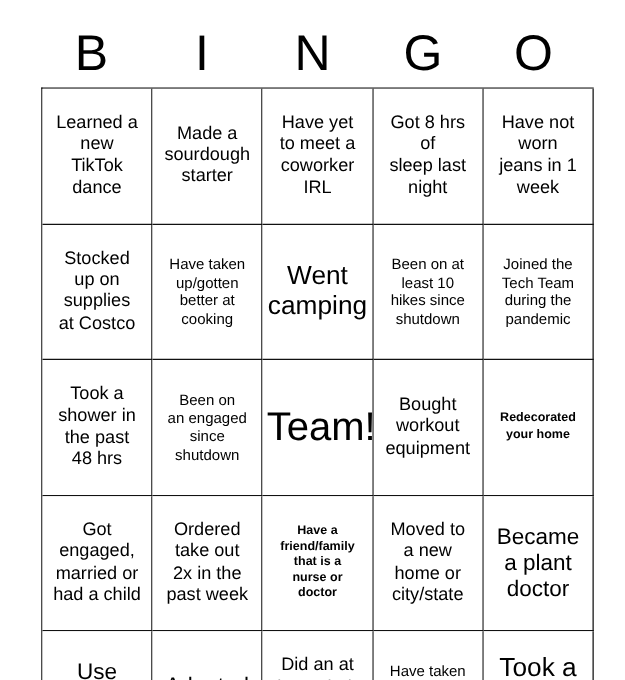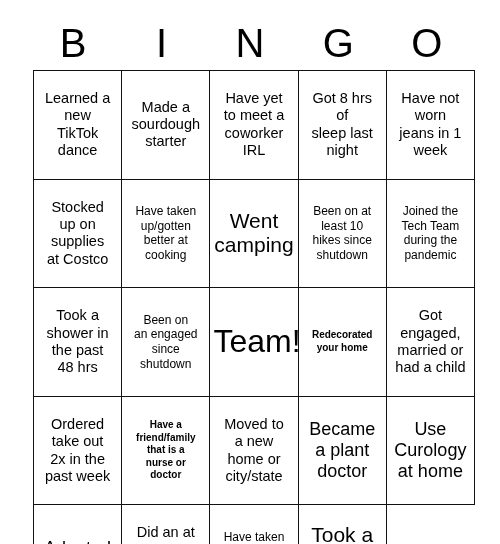--- a/index.html
+++ b/index.html
@@ -167,20 +167,25 @@
       <div class="bingo-cell">
         <span class="cell-text fs-sm">Been on
 an engaged
 since
 shutdown</span>
       </div>
       <div class="bingo-cell">
         <span class="cell-text fs-free">Team!</span>
       </div>
       <div class="bingo-cell">
+        <span class="cell-text fs-md">Bought
+workout
+equipment</span>
+      </div>
+      <div class="bingo-cell">
         <span class="cell-text fs-xs">Redecorated
 your home</span>
       </div>
       <div class="bingo-cell">
         <span class="cell-text fs-md">Got
 engaged,
 married or
 had a child</span>
       </div>
       <div class="bingo-cell">

